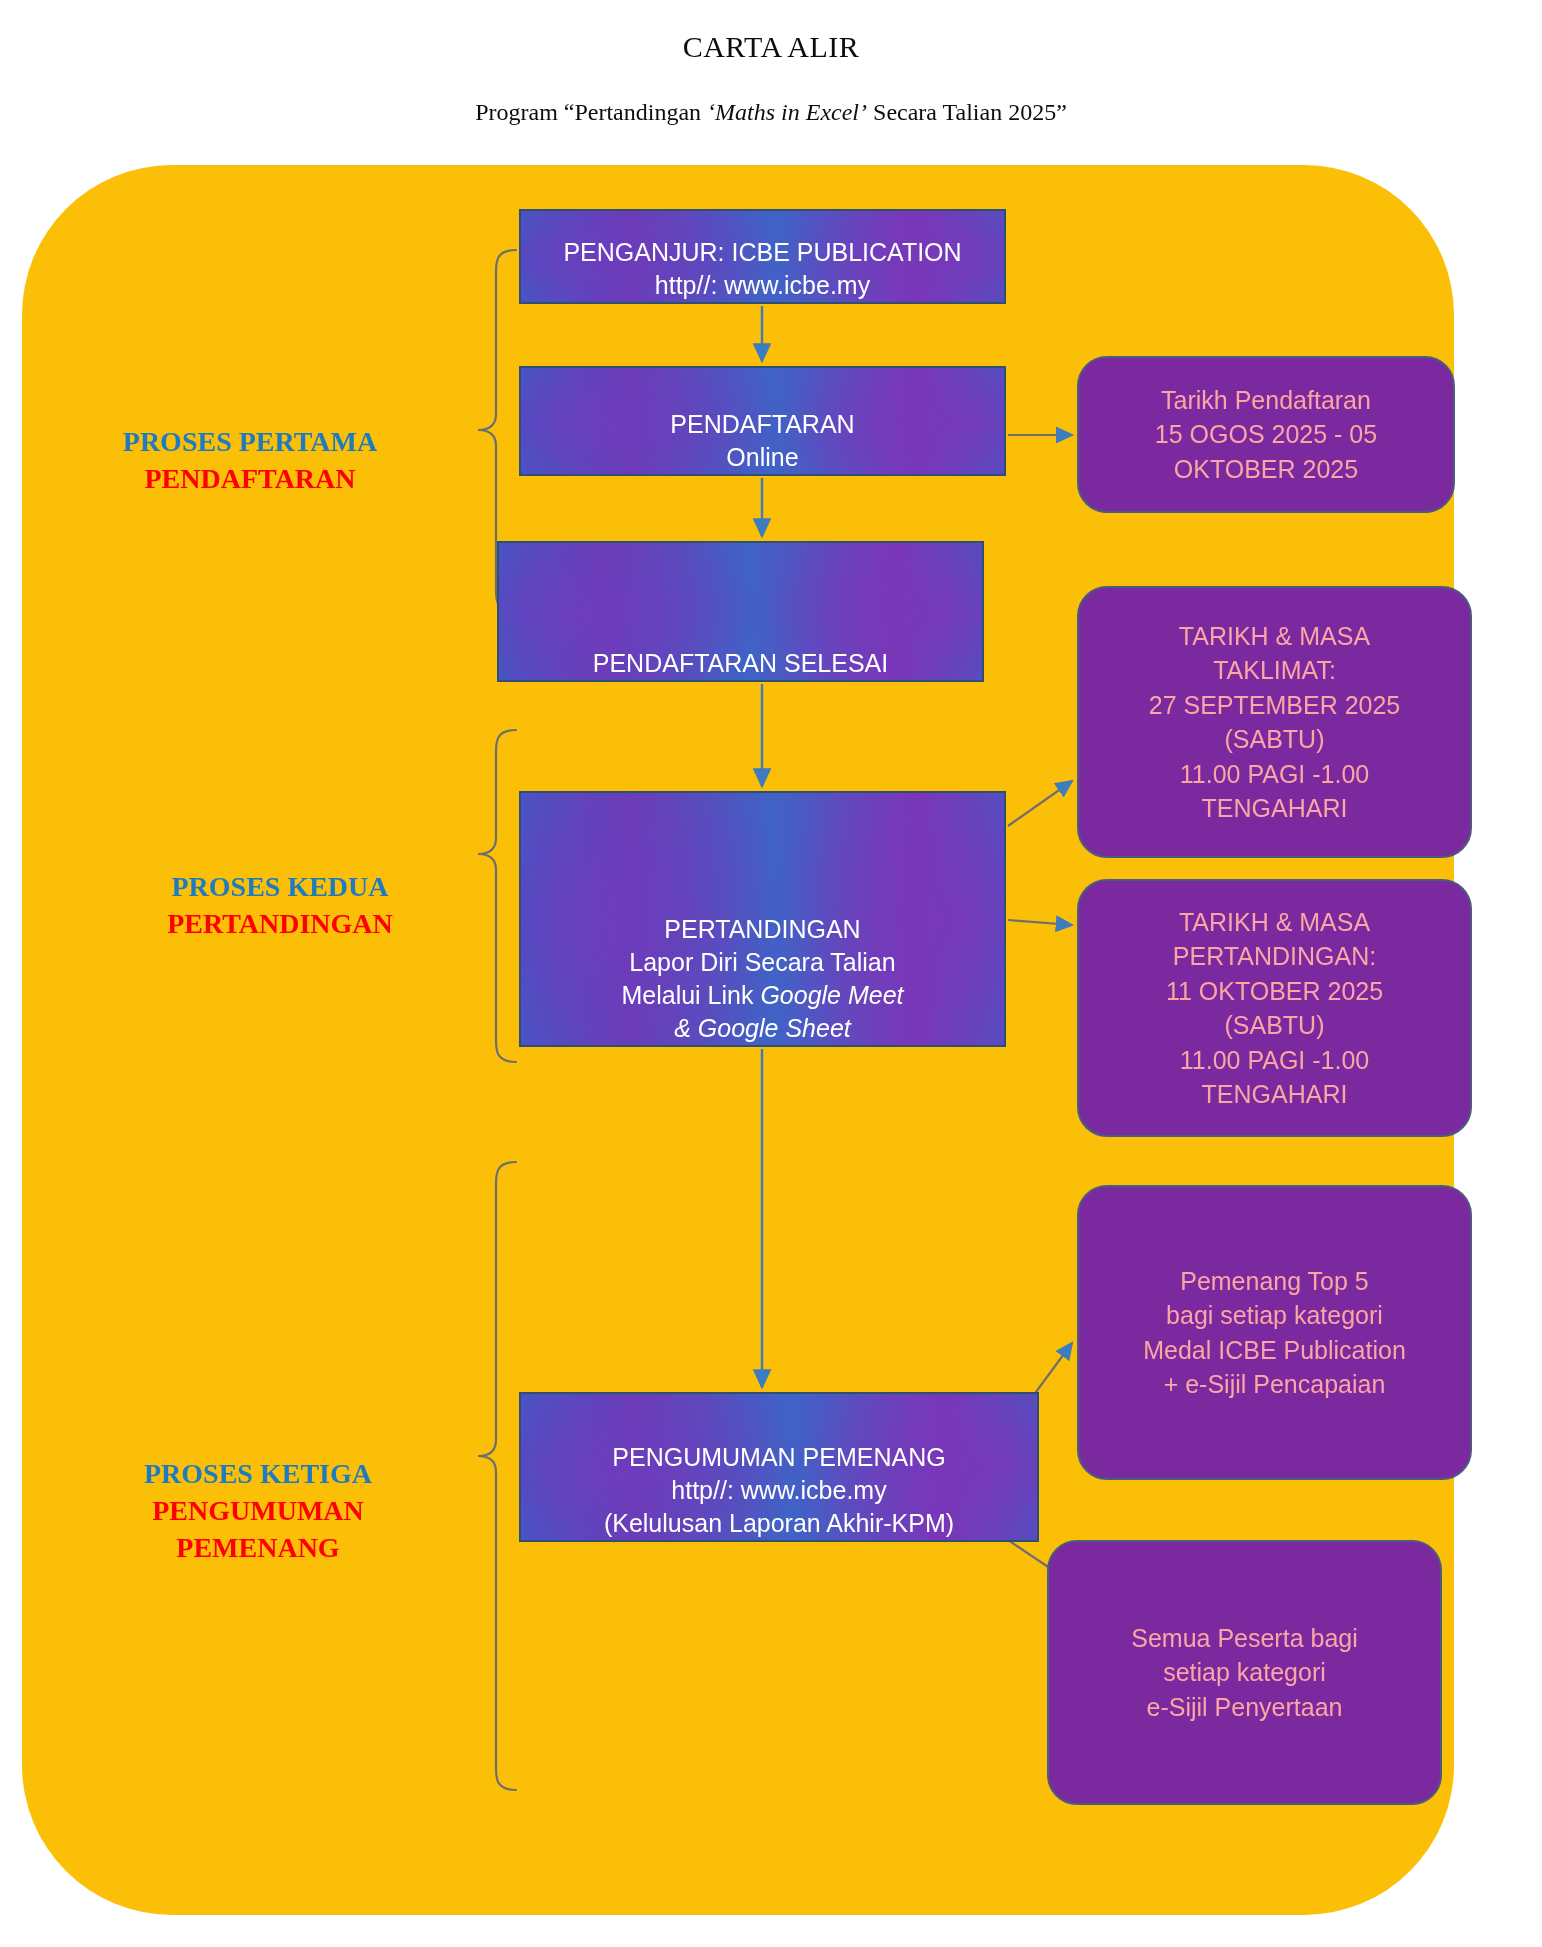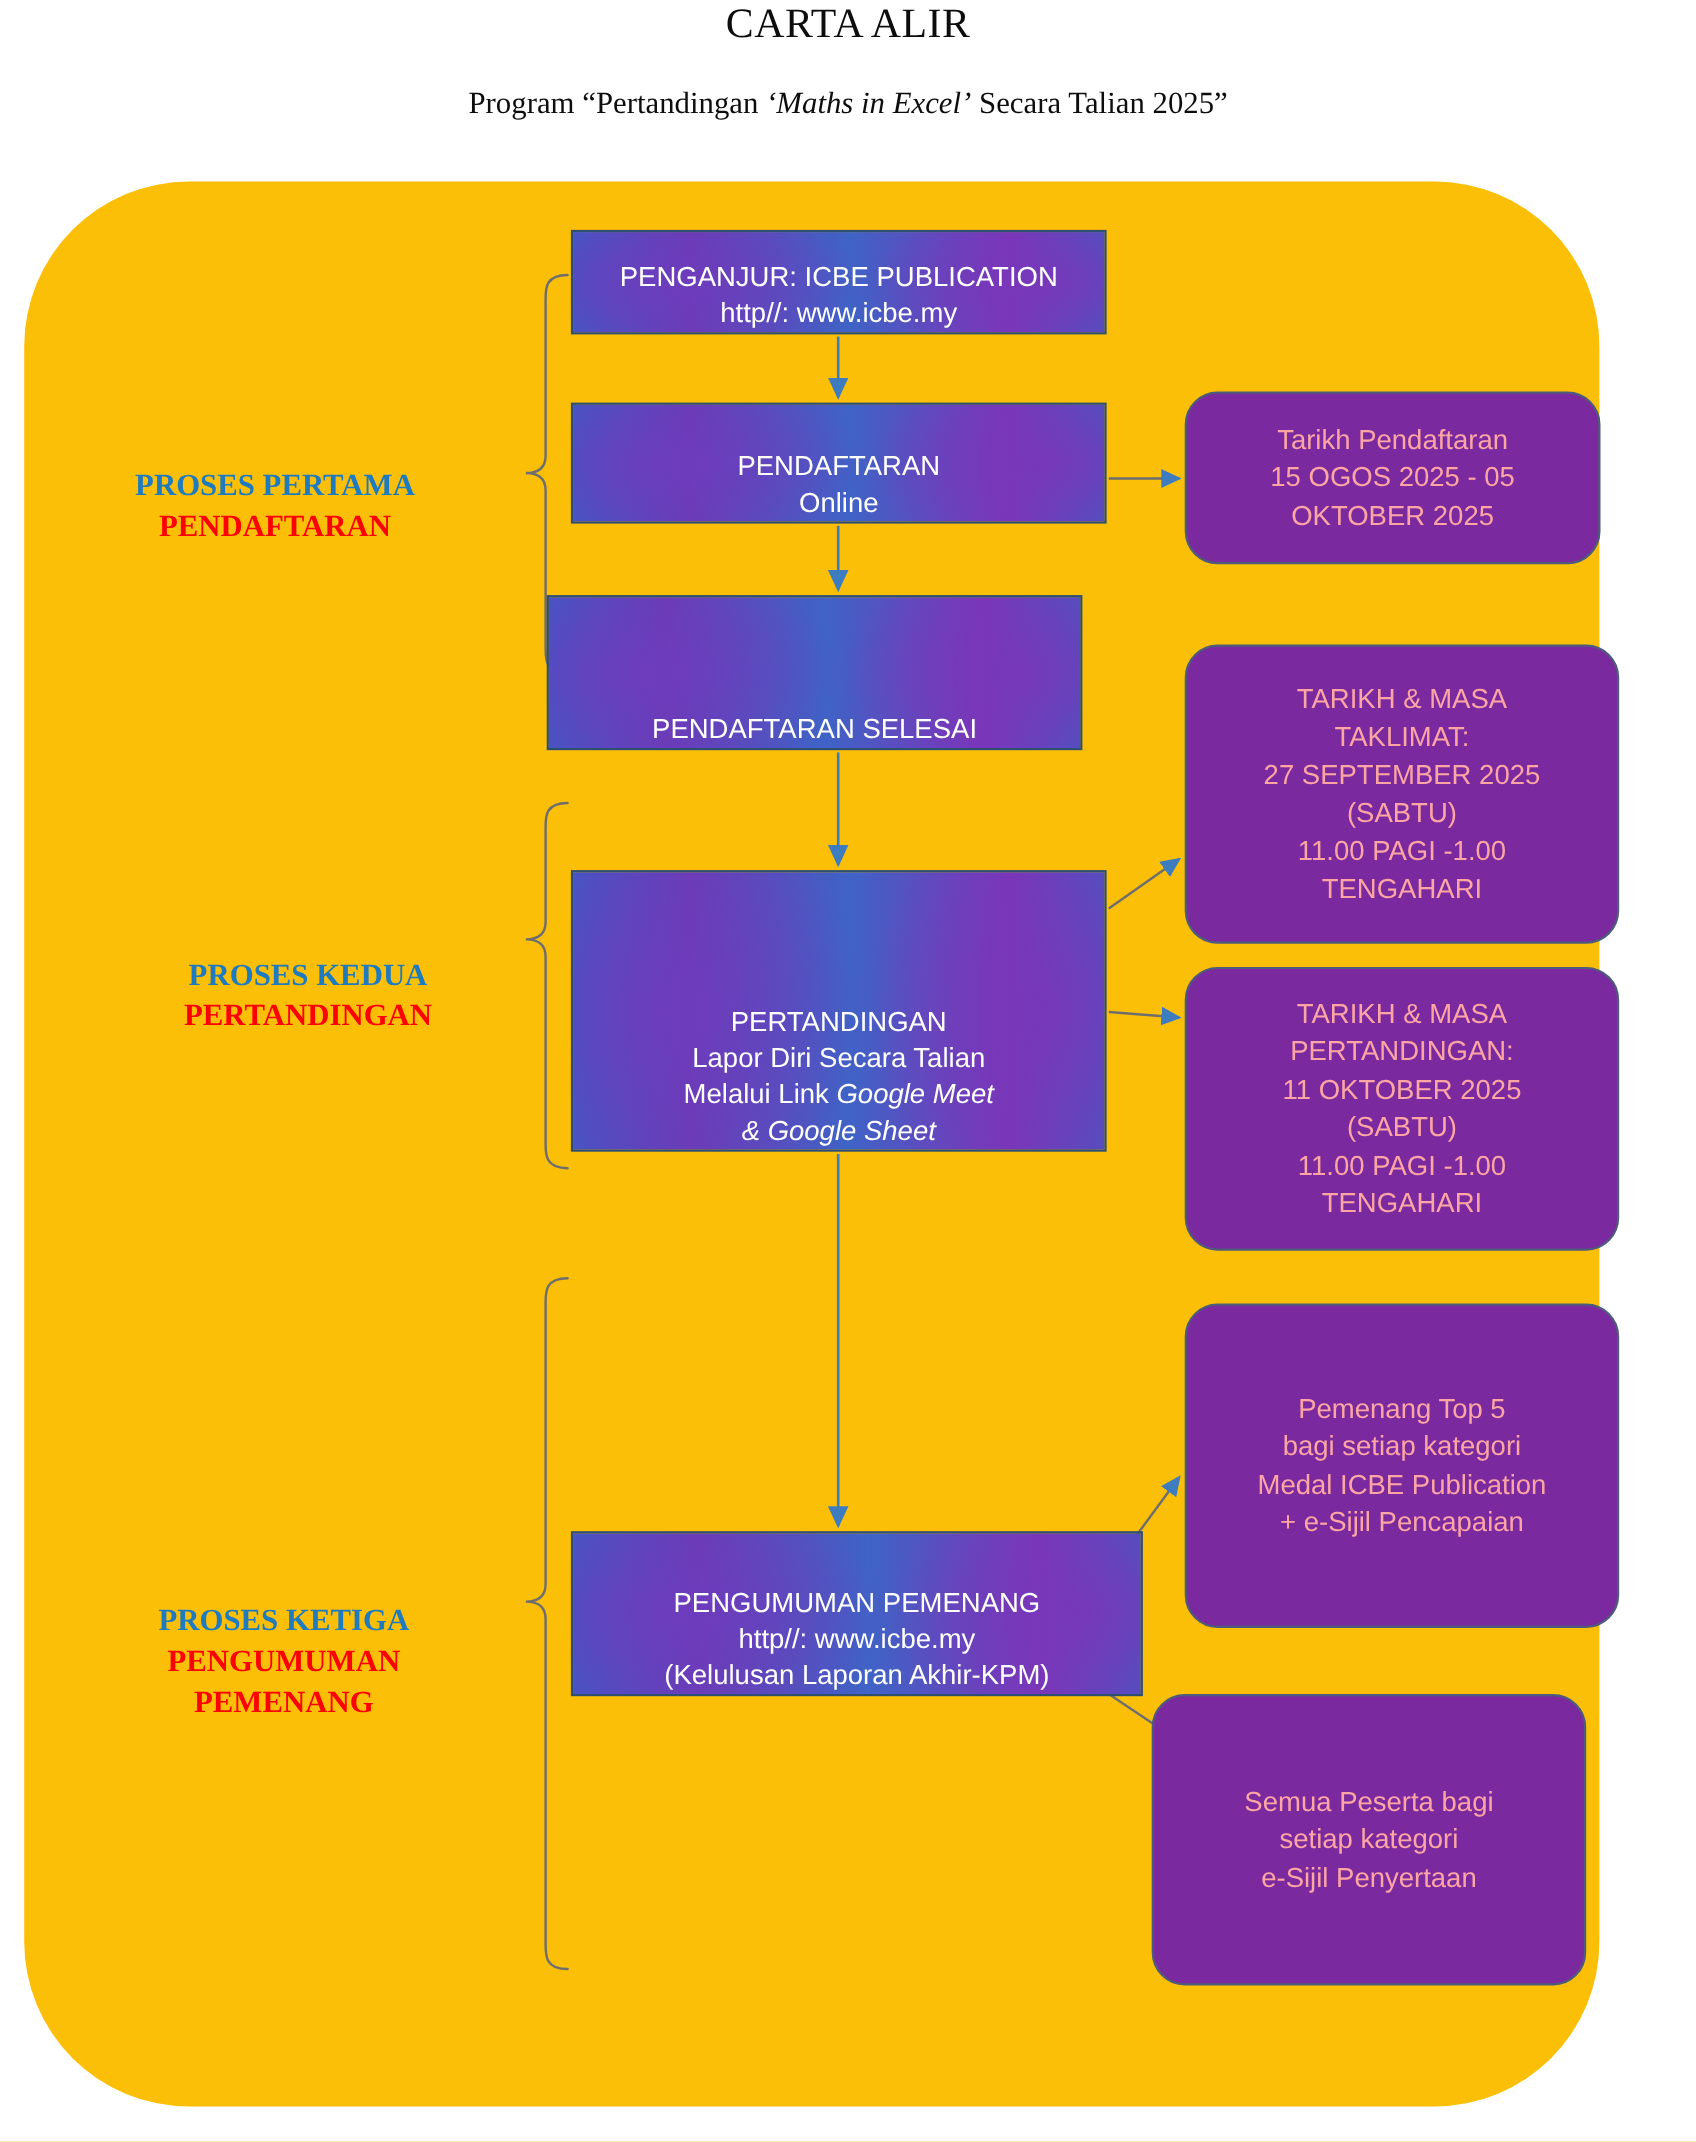--- a/index.html
+++ b/index.html
@@ -13,25 +13,26 @@
   }
 
   
   #title-block{
     position:absolute; left:0; top:0; width:1542px;
     text-align:center;
     font-family:"Liberation Serif", serif;
     color:#0d0d0d;
   }
   #doc-title{
-    font-size:38px;
+    font-size:30px;
     letter-spacing:.5px;
+    margin-top:30px;
   }
   #doc-subtitle{
-    font-size:28px;
+    font-size:24px;
     margin-top:35px;
   }
   #doc-subtitle .ital{ font-style:italic; }
 
   
   #yellow-panel{
     position:absolute;
     left:22px; top:165px;
     width:1432px; height:1750px;
     background:#FCBF07;

